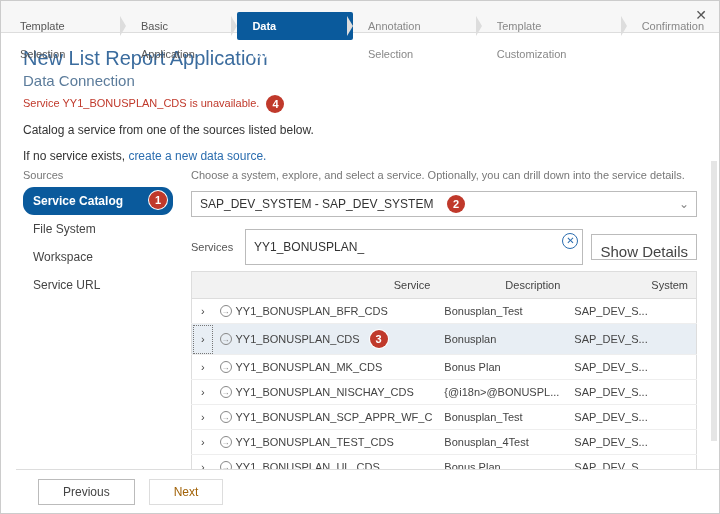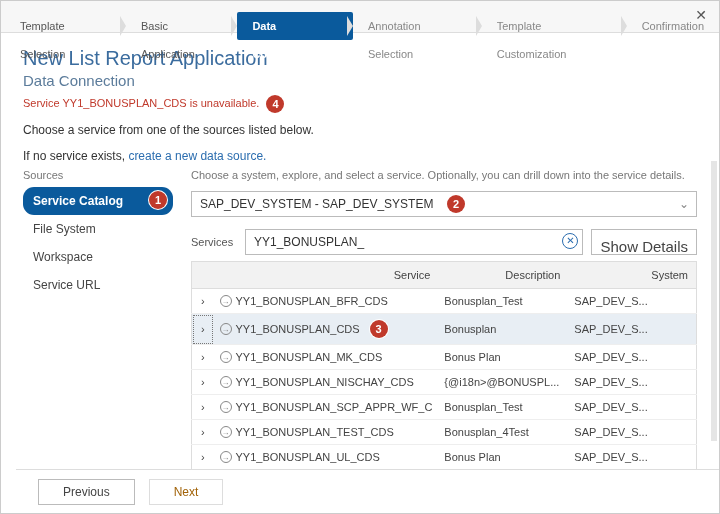--- a/index.html
+++ b/index.html
@@ -32,21 +32,21 @@
   .sitem.active { background: #0a5a9c; color: #fff; font-weight: bold; }
 
   .rightdesc { font-size: 11px; color: #777; margin-bottom: 10px; }
   .sysrow { display: flex; align-items: center; position: relative; margin-bottom: 12px; }
   .sysfield { width: 100%; height: 26px; border: 1px solid #bbb; padding: 0 26px 0 8px; font-size: 12px; background: #fff; color: #333; }
   .sysrow .chev { position: absolute; right: 8px; top: 6px; color: #888; pointer-events: none; }
 
   .svcrow { display: flex; align-items: center; gap: 8px; margin-bottom: 6px; }
   .svclabel { font-size: 11px; color: #555; width: 46px; }
   .svcinput-wrap { position: relative; flex: 1; }
-  .svcinput { width: 100%; height: 26px; border: 1px solid #bbb; padding: 0 24px 0 8px; font-size: 12px; color: #333; }
+  .svcinput { width: 100%; height: 36px; border: 1px solid #bbb; padding: 0 24px 0 8px; font-size: 12px; color: #333; }
   .clearbtn { position: absolute; right: 5px; top: 4px; width: 16px; height: 16px; border: 1px solid #2b6daf; border-radius: 50%; color: #2b6daf; background: #fff; font-size: 10px; line-height: 14px; text-align: center; cursor: pointer; }
   .showbtn { height: 26px; border: 1px solid #bbb; background: #fff; font-size: 15px; color: #444; padding: 8px 8px; cursor: pointer; }
 
   .table { border: 1px solid #ddd; width: 100%; font-size: 11px; border-collapse: collapse; }
   .table th { text-align: right; font-weight: normal; color: #444; padding: 7px 8px; background: #f2f2f2; border-bottom: 1px solid #ddd; }
   .table td { padding: 6px 6px; border-bottom: 1px solid #eee; color: #444; white-space: nowrap; overflow: hidden; text-overflow: ellipsis; }
   .table tr.sel td { background: #e8eef4; }
   .table tr.sel td:first-child { outline: 1px dotted #777; outline-offset: -2px; }
   .expcol { width: 20px; text-align: center; color: #888; }
   .svccell { display: flex; align-items: center; gap: 4px; }
@@ -78,21 +78,21 @@
 
   <div class="scrollhint"></div>
 
   <div class="content">
     <h2>New List Report Application</h2>
     <h3>Data Connection</h3>
     <div class="errmsg">
       <span>Service YY1_BONUSPLAN_CDS is unavailable.</span>
       <span class="callout" style="position:static; display:inline-flex; vertical-align:middle; margin-left:4px;">4</span>
     </div>
-    <div class="prompt">Choose a service from one of the sources listed below.</div>
+    <div class="prompt">Catalog a service from one of the sources listed below.</div>
     <div class="linkline">
       <span>If no service exists, </span><a href="#">create a new data source.</a>
     </div>
 
     <div class="cols">
       <div class="leftcol">
         <div class="collabel">Sources</div>
         <div class="sourcelist">
           <div class="sitem active" style="position:relative;border-radius:11px;">
             <span>Service Catalog</span>

